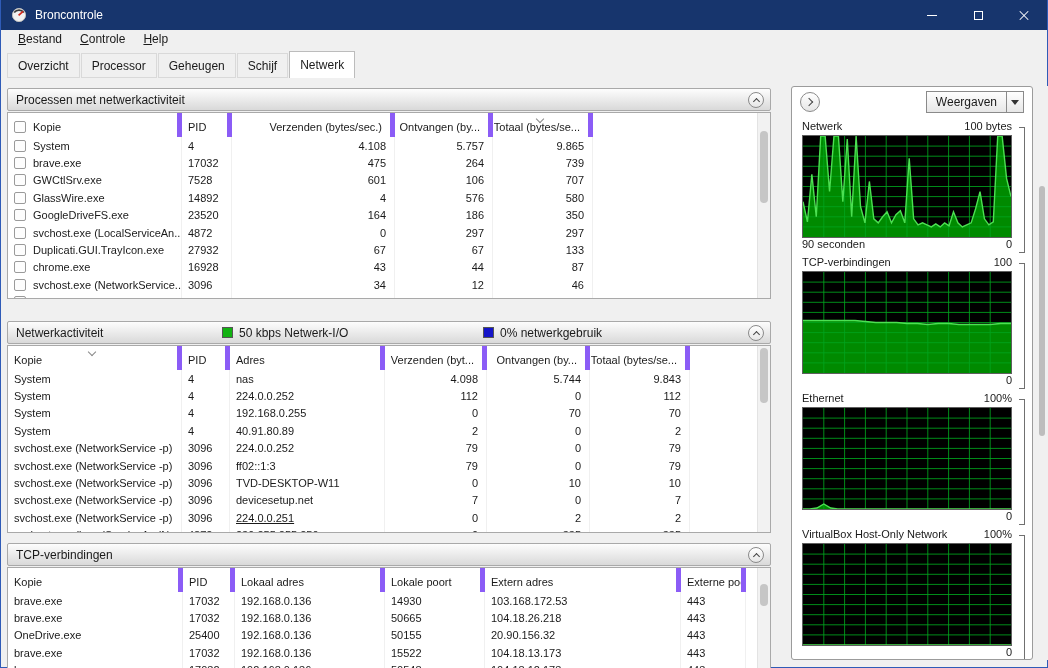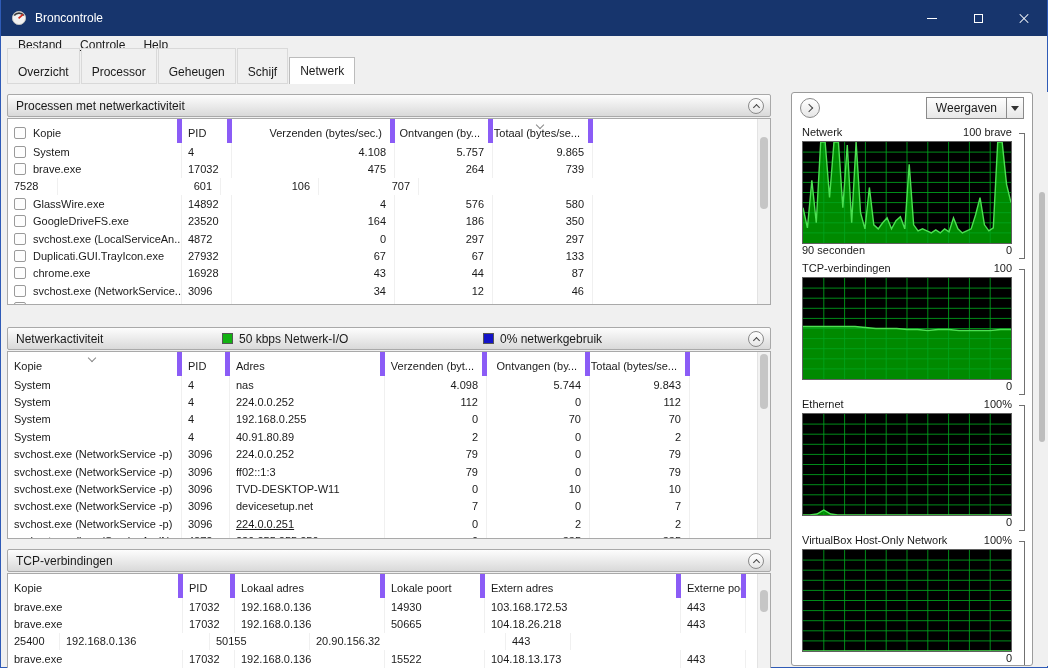--- a/index.html
+++ b/index.html
@@ -6,40 +6,40 @@
   html,body { margin:0; padding:0; }
   body {
     width:1048px; height:668px; overflow:hidden;
     font-family:"Liberation Sans", sans-serif;
     background:#f0f0f0; color:#1a1a1a;
   }
   .window { width:1048px; height:668px; position:relative; background:#f0f0f0;
     border:1px solid #2f5bb7; border-top:none; }
 
   
-  .titlebar { height:36px; background:#17356d; display:flex; align-items:center; }
+  .titlebar { height:30px; background:#17356d; display:flex; align-items:center; }
   .app-icon { width:16px; height:16px; margin-left:10px; flex:none; }
   .title-text { color:#fff; font-size:12px; margin-left:8px; }
   .win-controls { margin-left:auto; display:flex; height:100%; }
   .win-btn { width:46px; height:100%; display:flex; align-items:center; justify-content:center; }
   .glyph-min { width:10px; height:1px; background:#fff; }
   .glyph-max { width:9px; height:9px; border:1px solid #fff; }
   .glyph-close { position:relative; width:12px; height:12px; }
   .glyph-close::before, .glyph-close::after { content:""; position:absolute; left:0; top:5.5px; width:12px; height:1px; background:#fff; }
   .glyph-close::before { transform:rotate(45deg); }
   .glyph-close::after { transform:rotate(-45deg); }
 
   
   .menubar { height:22px; display:flex; padding-left:8px; font-size:12px; background:#f0f0f0; }
   .menu-item { padding:2px 9px; }
   .menu-item .u { text-decoration:underline; }
 
   
   .tabstrip { height:26px; display:flex; align-items:flex-end; padding-left:6px; background:#f0f0f0; }
-  .tab { font-size:12px; padding:16px 10px 4px; border:1px solid #d9d9d9; background:#f0f0f0; margin-right:1px; }
+  .tab { font-size:12px; padding:5px 10px 4px; border:1px solid #d9d9d9; background:#f0f0f0; margin-right:1px; }
   .tab.active { background:#fff; border-color:#bcbcbc; border-bottom:none; padding-top:6px; padding-bottom:6px; position:relative; z-index:2; }
 
   
   .content { position:relative; height:590px; }
   .left-col { position:absolute; left:6px; top:10px; width:764px; }
 
   .sec-header { height:23px; background:linear-gradient(#fdfdfd,#d9d9d9); border:1px solid #a9a9a9;
     border-radius:2px; display:flex; align-items:center; font-size:12px; padding:0 8px; position:relative; }
   .collapse-btn { position:absolute; right:6px; top:3px; width:16px; height:16px; border:1px solid #8a8a8a;
     border-radius:50%; background:linear-gradient(#ffffff,#e6e6e6); }
@@ -176,20 +176,21 @@
               </div>
               <div class="tr">
                 <div class="td" style="width: 174px;"><span class="checkbox"></span>brave.exe</div>
                 <div class="td" style="width: 50px;">17032</div>
                 <div class="td right" style="width: 163px;">475</div>
                 <div class="td right" style="width: 98px;">264</div>
                 <div class="td right" style="width: 100px;">739</div>
                 <div class="td td-filler"></div>
               </div>
               <div class="tr">
+                <div class="td" style="width: 174px;"><span class="checkbox"></span>GWCtlSrv.exe</div>
                 <div class="td" style="width: 50px;">7528</div>
                 <div class="td right" style="width: 163px;">601</div>
                 <div class="td right" style="width: 98px;">106</div>
                 <div class="td right" style="width: 100px;">707</div>
                 <div class="td td-filler"></div>
               </div>
               <div class="tr">
                 <div class="td" style="width: 174px;"><span class="checkbox"></span>GlassWire.exe</div>
                 <div class="td" style="width: 50px;">14892</div>
                 <div class="td right" style="width: 163px;">4</div>
@@ -430,20 +431,21 @@
               <div class="tr">
                 <div class="td" style="width: 175px;">brave.exe</div>
                 <div class="td" style="width: 52px;">17032</div>
                 <div class="td" style="width: 150px;">192.168.0.136</div>
                 <div class="td" style="width: 100px;">50665</div>
                 <div class="td" style="width: 196px;">104.18.26.218</div>
                 <div class="td" style="width: 65px;">443</div>
                 <div class="td td-filler"></div>
               </div>
               <div class="tr">
+                <div class="td" style="width: 175px;">OneDrive.exe</div>
                 <div class="td" style="width: 52px;">25400</div>
                 <div class="td" style="width: 150px;">192.168.0.136</div>
                 <div class="td" style="width: 100px;">50155</div>
                 <div class="td" style="width: 196px;">20.90.156.32</div>
                 <div class="td" style="width: 65px;">443</div>
                 <div class="td td-filler"></div>
               </div>
               <div class="tr">
                 <div class="td" style="width: 175px;">brave.exe</div>
                 <div class="td" style="width: 52px;">17032</div>
@@ -480,21 +482,21 @@
           <span class="views-label">Weergaven</span>
           <span class="views-arrow">
               <span class="tri-down"></span>
             </span>
         </span>
       </div>
       <div id="graphs">
           <div class="graph">
             <div class="graph-top">
               <span>Netwerk</span>
-              <span>100 brave</span>
+              <span>100 bytes</span>
             </div>
             <div class="chart">
               <svg viewBox="0 0 100 100" preserveAspectRatio="none">
                 <rect x="0" y="0" width="100" height="100" fill="#000000"></rect>
                 <path d="M0,100 L0.00,65.00 L2.13,85.00 L4.26,38.00 L6.38,80.00 L8.51,0.00 L10.64,0.00 L12.77,55.00 L14.89,0.00 L17.02,0.00 L19.15,65.00 L21.28,3.00 L23.40,80.00 L25.53,0.00 L27.66,70.00 L29.79,86.00 L31.91,45.00 L34.04,82.00 L36.17,86.00 L38.30,80.00 L40.43,75.00 L42.55,86.00 L44.68,78.00 L46.81,74.00 L48.94,86.00 L51.06,22.00 L53.19,82.00 L55.32,88.00 L57.45,86.00 L59.57,88.00 L61.70,90.00 L63.83,87.00 L65.96,90.00 L68.09,86.00 L70.21,89.00 L72.34,75.00 L74.47,86.00 L76.60,90.00 L78.72,88.00 L80.85,86.00 L82.98,72.00 L85.11,55.00 L87.23,82.00 L89.36,88.00 L91.49,85.00 L93.62,0.00 L95.74,0.00 L97.87,42.00 L100.00,60.00 L100,100 Z" fill="#008a00"></path>
                 <line x1="10" y1="0" x2="10" y2="100" stroke="#00a41e" stroke-width="1" vector-effect="non-scaling-stroke" opacity="0.85"></line>
                 <line x1="0" y1="10" x2="100" y2="10" stroke="#00a41e" stroke-width="1" vector-effect="non-scaling-stroke" opacity="0.85"></line>
                 <line x1="20" y1="0" x2="20" y2="100" stroke="#00a41e" stroke-width="1" vector-effect="non-scaling-stroke" opacity="0.85"></line>
                 <line x1="0" y1="20" x2="100" y2="20" stroke="#00a41e" stroke-width="1" vector-effect="non-scaling-stroke" opacity="0.85"></line>
                 <line x1="30" y1="0" x2="30" y2="100" stroke="#00a41e" stroke-width="1" vector-effect="non-scaling-stroke" opacity="0.85"></line>

